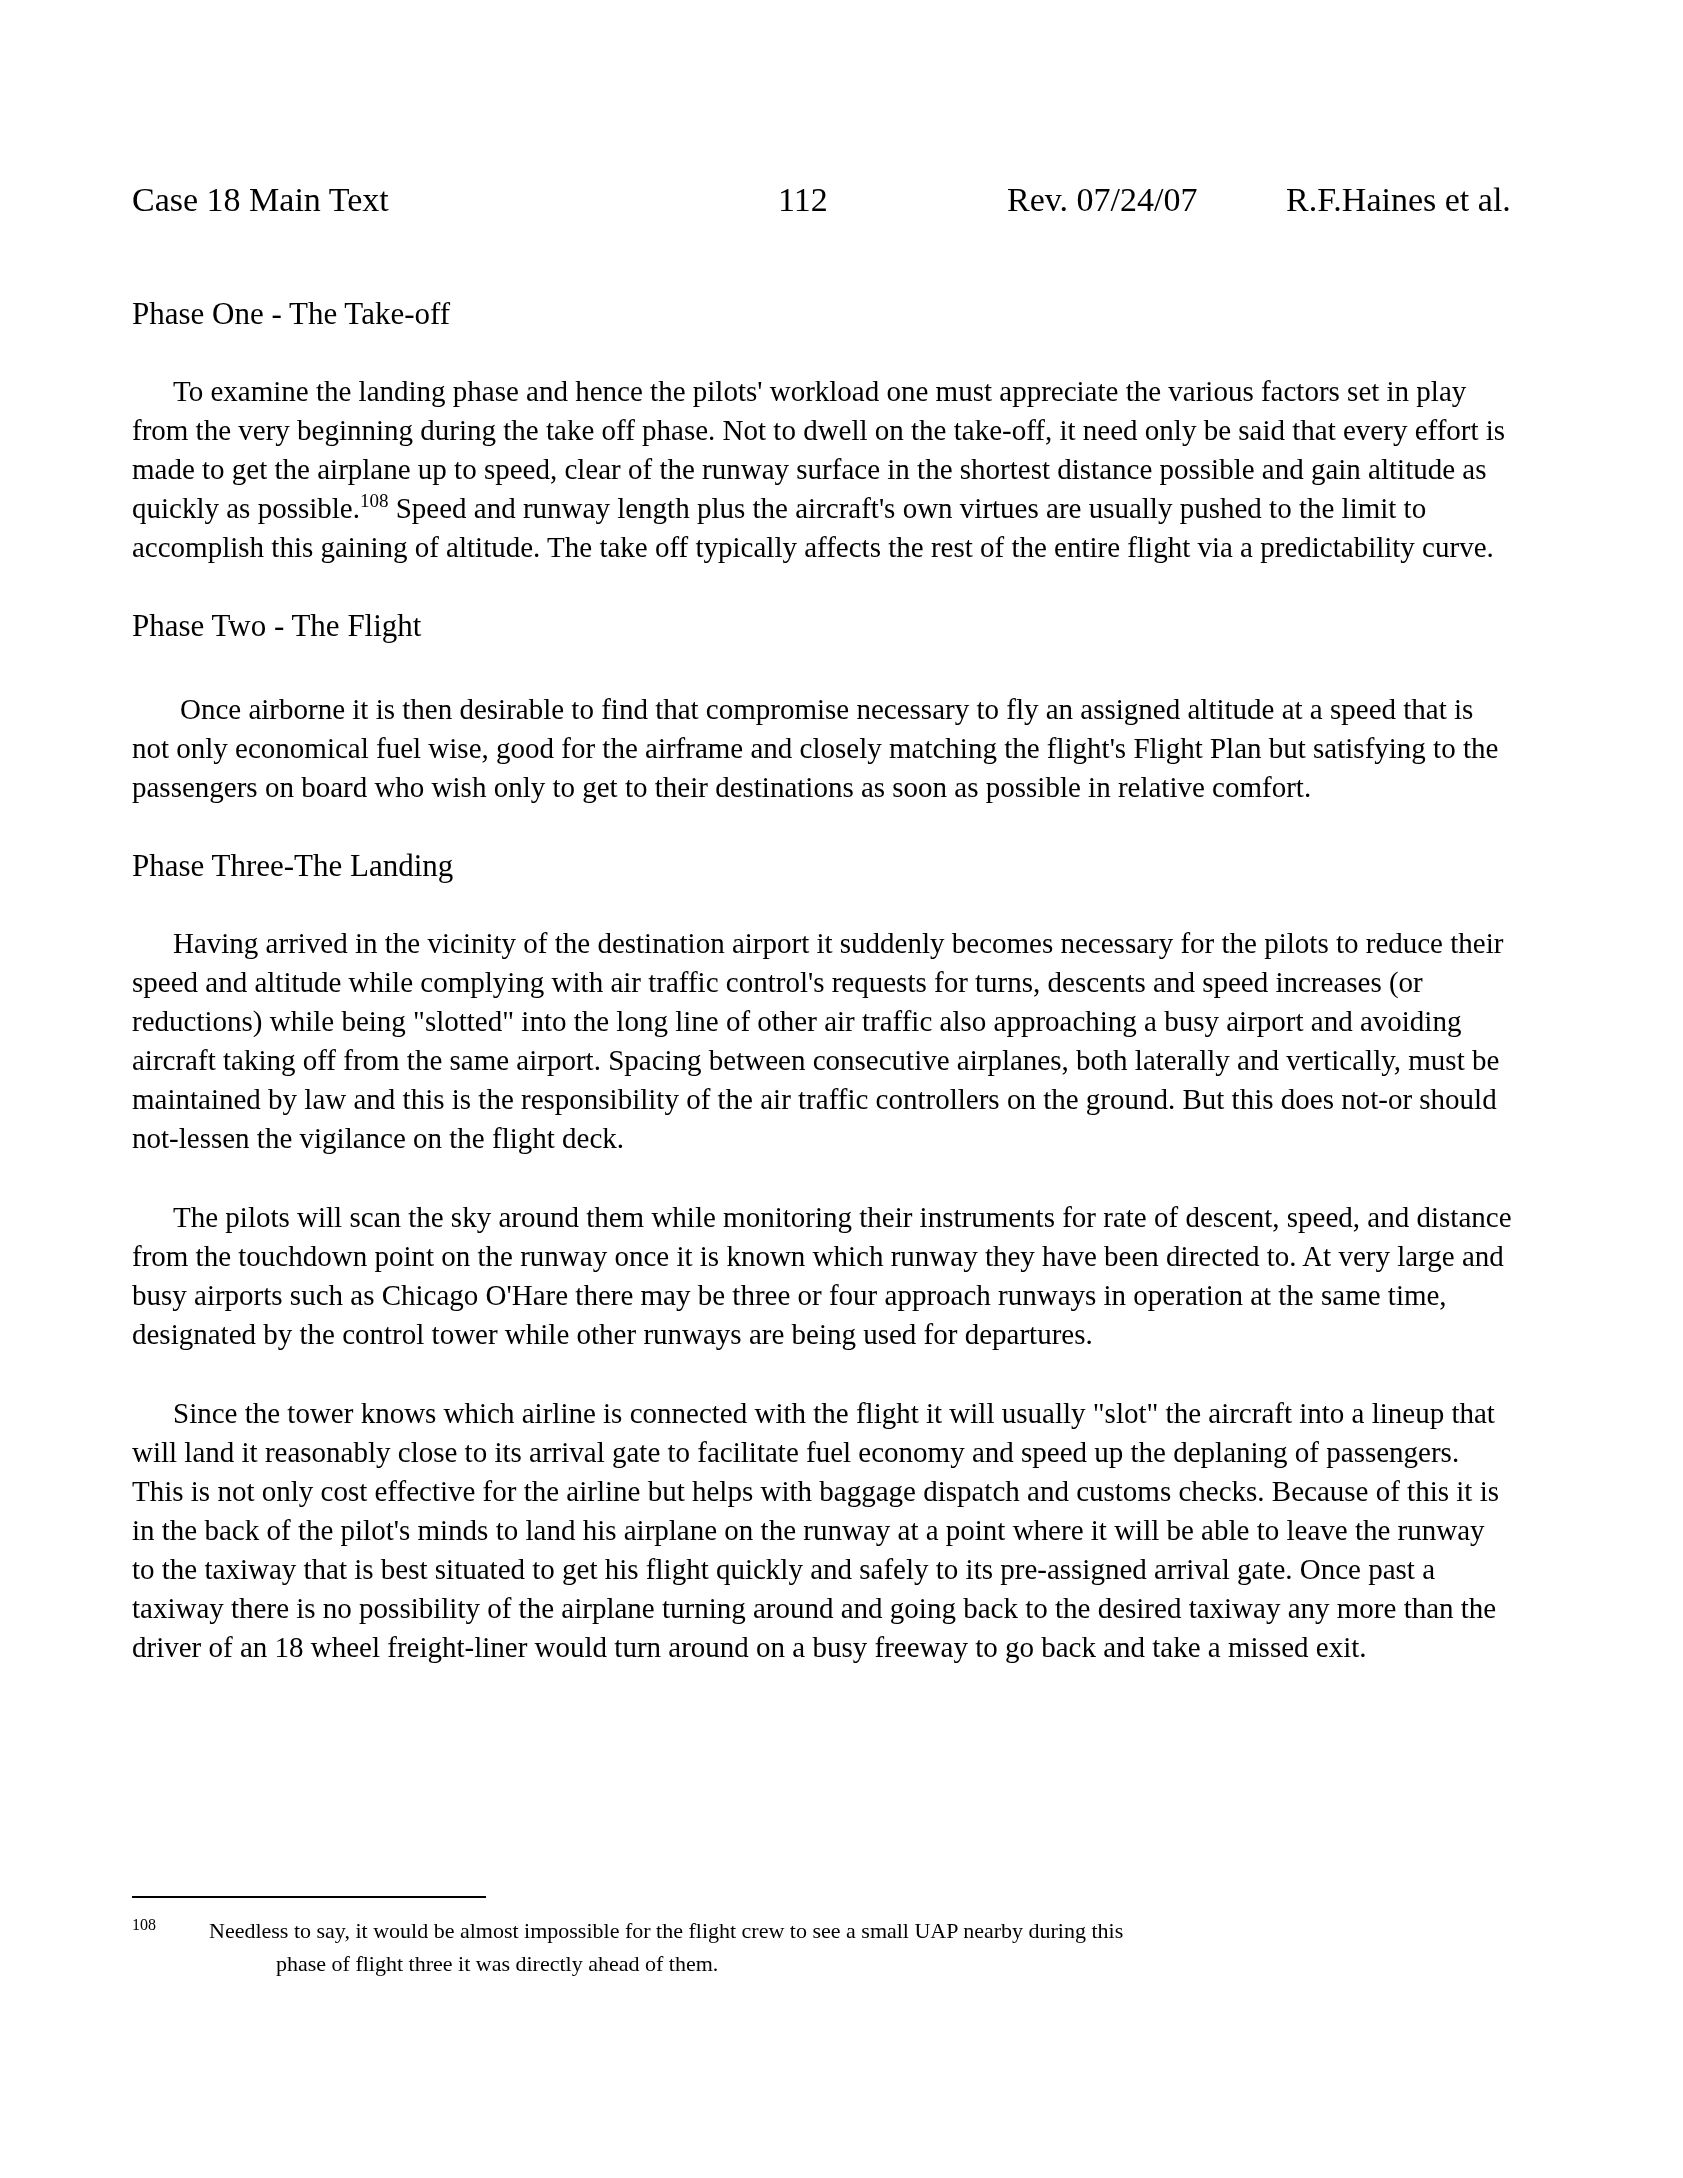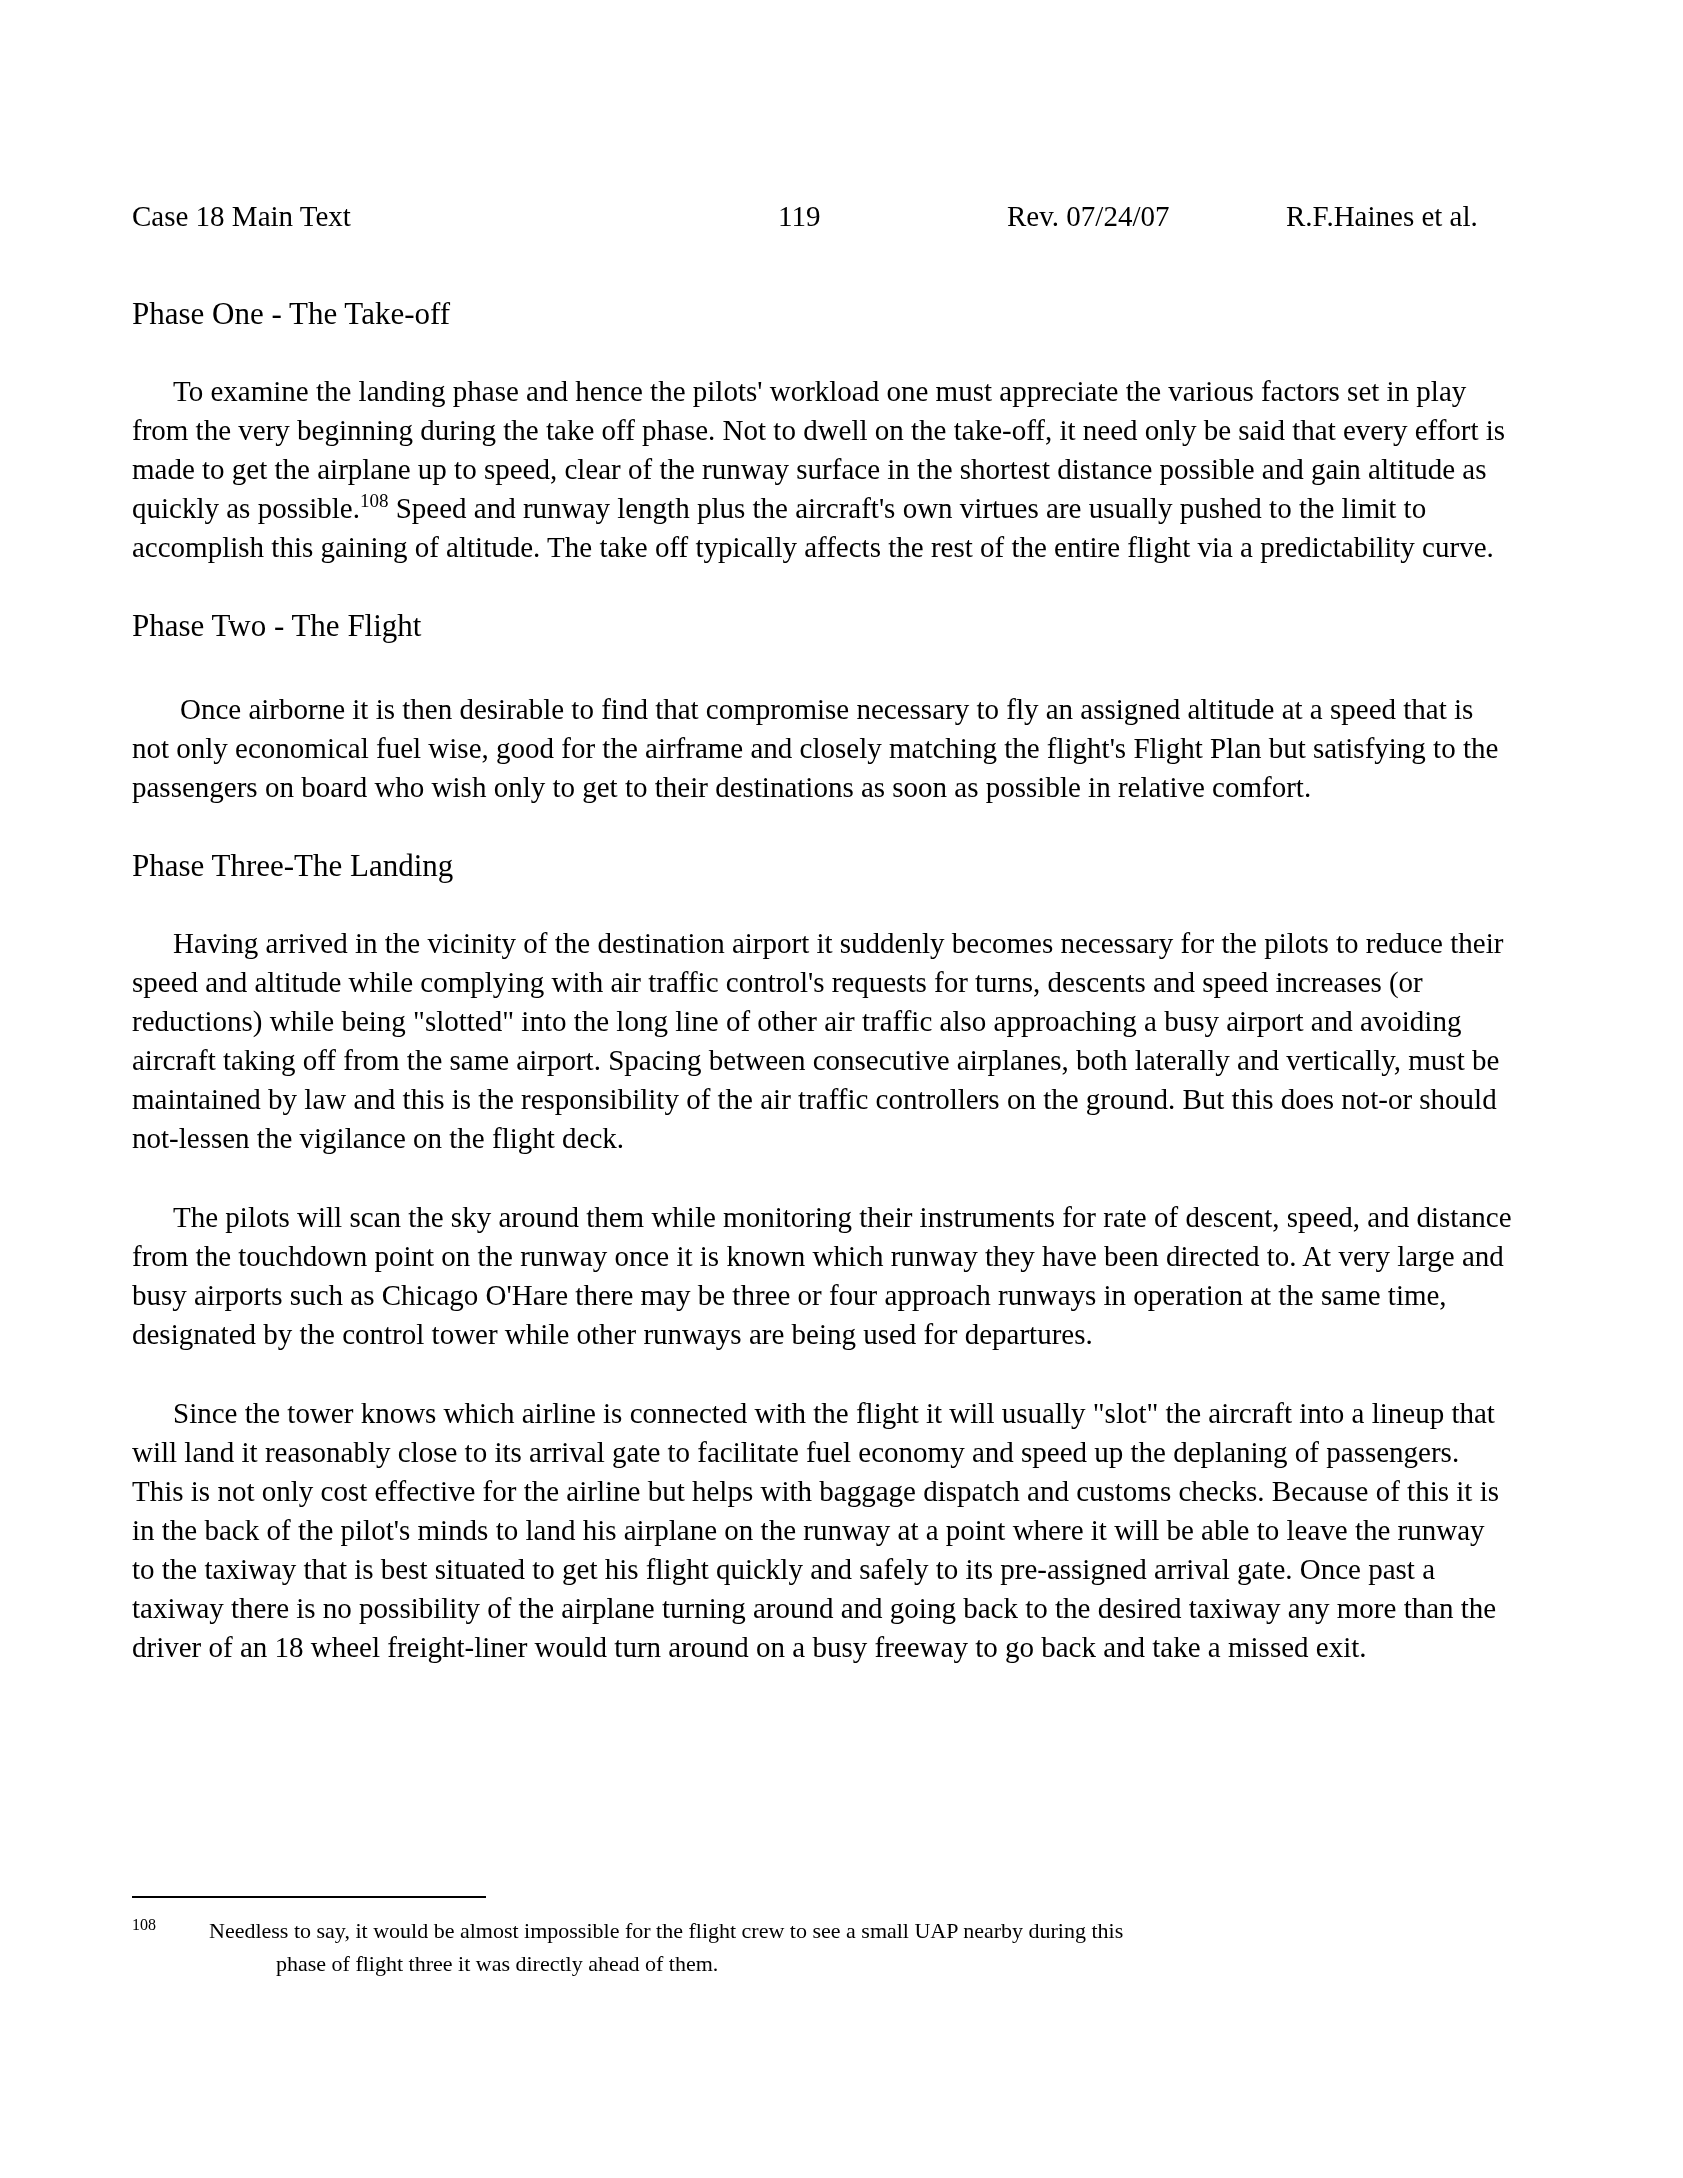--- a/index.html
+++ b/index.html
@@ -21,24 +21,24 @@
     position: absolute;
     left: 132px;
     top: 0;
     width: 1381px;
   }
 
   
   .page-header {
     position: absolute;
     left: 0;
-    top: 196px;
+    top: 180px;
     width: 1381px;
     height: 40px;
-    font-size: 29px;
+    font-size: 34px;
     line-height: 40px;
     white-space: nowrap;
   }
   .hdr-left {
     position: absolute;
     left: 0;
     top: 0;
   }
   .hdr-page {
     position: absolute;
@@ -129,21 +129,21 @@
 </style>
 </head>
 <body>
 
 <div class="page">
 
   <div class="content">
 
     <div class="page-header">
       <span class="hdr-left">Case 18 Main Text</span>
-      <span class="hdr-page">119</span>
+      <span class="hdr-page">112</span>
       <span class="hdr-rev">Rev. 07/24/07</span>
       <span class="hdr-author">R.F.Haines et al.</span>
     </div>
 
     <div class="body-block">
 
 
       <div class="gap-sm"></div>
 
       <p class="heading">Phase One - The Take-off</p>

